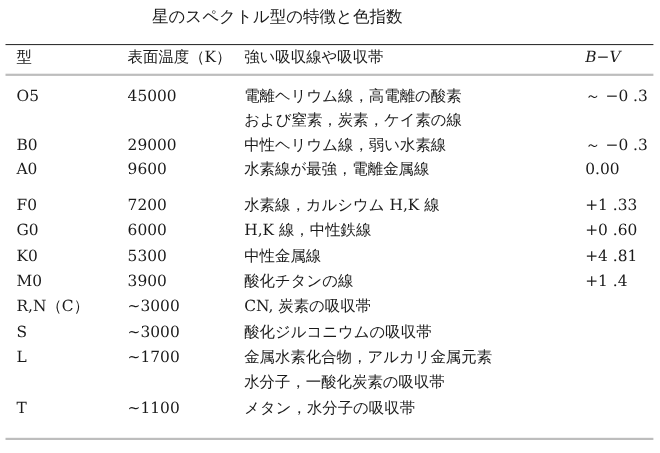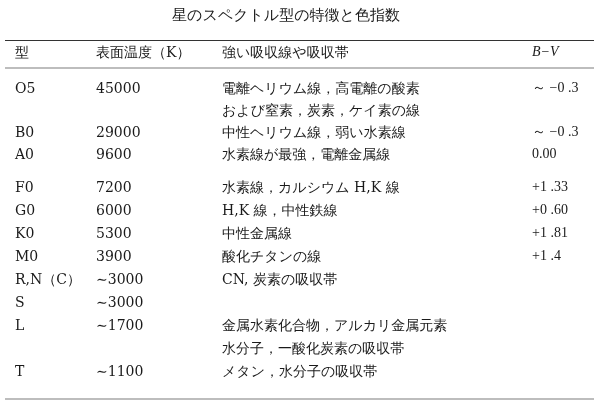--- a/index.html
+++ b/index.html
@@ -3,37 +3,37 @@
   <meta charset="utf-8">
   <style>
     html, body { margin: 0; padding: 0; background: #ffffff; }
     body {
       width: 600px; height: 412px; position: relative; overflow: hidden;
       font-family: "DejaVu Serif", "Liberation Serif", serif;
       color: #1a1a1a;
     }
     .title {
       position: absolute; top: 4px; left: 0; width: 504px;
-      text-align: center; font-size: 15px; line-height: 22px; padding-left: 34px;
+      text-align: center; font-size: 15px; line-height: 22px;
     }
     .rule {
       position: absolute; left: 5px; width: 589px;
     }
     .rule-top { top: 40px; height: 1px; background: #333333; }
     .rule-mid { top: 67px; height: 2px; background: #bdbdbd; }
     .rule-bot { top: 398px; height: 2px; background: #bdbdbd; }
     .row {
       position: absolute; left: 0; width: 600px; height: 22px;
       font-size: 14px; line-height: 22px; white-space: nowrap;
     }
     .c { position: absolute; top: 0; }
     .c1 { left: 15px; }
-    .c2 { left: 96px; }
+    .c2 { left: 116px; }
     .c3 { left: 222px; }
-    .c4 { left: 532px; font-family: Liberation Serif, serif; }
+    .c4 { left: 532px; }
     .italic { font-style: italic; }
   </style>
 </head>
 <body>
 
 <div class="title">星のスペクトル型の特徴と色指数</div>
 
 <div class="rule rule-top"></div>
 
 <div class="row" style="top:41px;">
@@ -78,37 +78,38 @@
 <div class="row" style="top:199px;">
   <span class="c c1">G0</span>
   <span class="c c2">6000</span>
   <span class="c c3">H,K 線，中性鉄線</span>
   <span class="c c4">+0 .60</span>
 </div>
 <div class="row" style="top:222px;">
   <span class="c c1">K0</span>
   <span class="c c2">5300</span>
   <span class="c c3">中性金属線</span>
-  <span class="c c4">+1 .81</span>
+  <span class="c c4">+4 .81</span>
 </div>
 <div class="row" style="top:245px;">
   <span class="c c1">M0</span>
   <span class="c c2">3900</span>
   <span class="c c3">酸化チタンの線</span>
   <span class="c c4">+1 .4</span>
 </div>
 <div class="row" style="top:268px;text-align:center;">
   <span class="c c1">R,N（C）</span>
   <span class="c c2">∼3000</span>
   <span class="c c3">CN, 炭素の吸収帯</span>
   <span class="c c4"></span>
 </div>
 <div class="row" style="top:291px;">
   <span class="c c1">S</span>
   <span class="c c2">∼3000</span>
+  <span class="c c3">酸化ジルコニウムの吸収帯</span>
   <span class="c c4"></span>
 </div>
 <div class="row" style="top:314px;">
   <span class="c c1">L</span>
   <span class="c c2">∼1700</span>
   <span class="c c3">金属水素化合物，アルカリ金属元素</span>
   <span class="c c4"></span>
 </div>
 <div class="row" style="top:337px;padding-left:48px;">
   <span class="c c1"></span>

